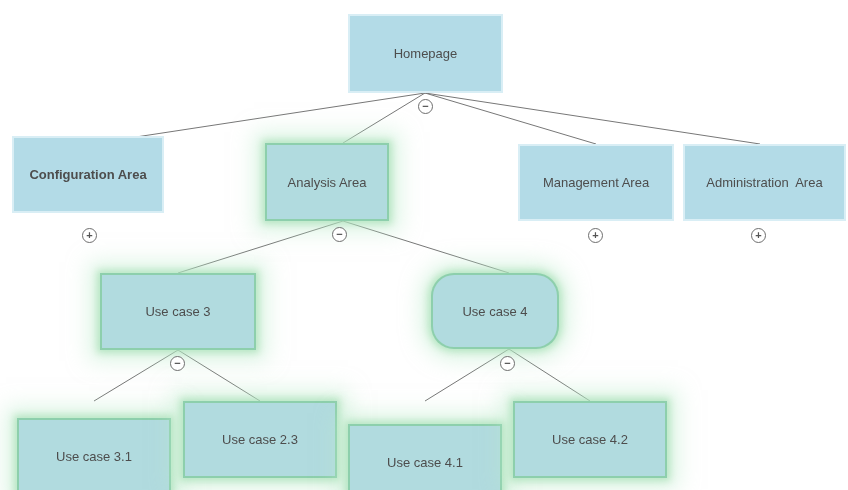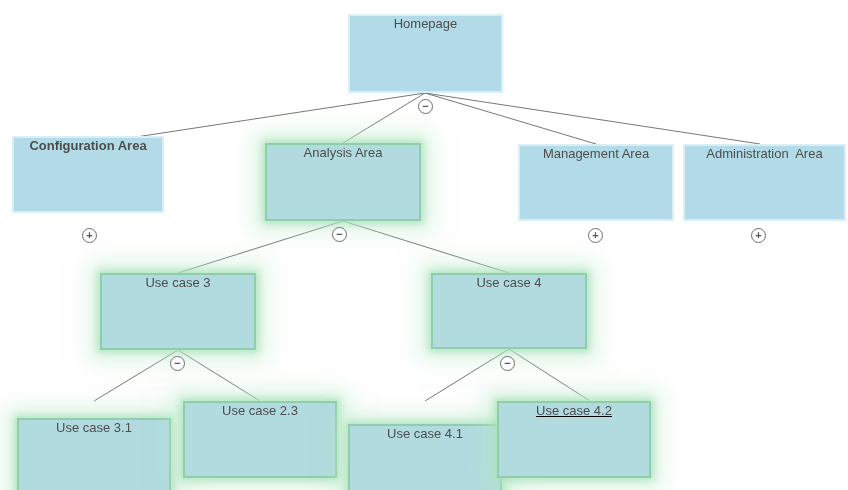--- a/index.html
+++ b/index.html
@@ -25,21 +25,21 @@
   .edges line {
     stroke: #777777;
     stroke-width: 1;
   }
   .node {
     position: absolute;
     box-sizing: border-box;
     background: #b3dbe7;
     border: 2px solid #d9eef5;
     display: flex;
-    align-items: flex-start;
+    align-items: center;
     justify-content: center;
     cursor: pointer;
   }
   .node .label {
     font-size: 13px;
     color: #4d4d4d;
     white-space: pre;
     text-align: center;
   }
   .node.glow {
@@ -90,53 +90,53 @@
   </svg>
 
   <div class="node" style="left:348px; top:14px; width:155px; height:79px;">
     <span class="label">Homepage</span>
   </div>
 
   <div class="node" style="left:12px; top:136px; width:152px; height:77px;font-weight:bold;">
     <span class="label">Configuration Area</span>
   </div>
 
-  <div class="node glow" style="left:265px; top:143px; width:156px; height:78px;">
+  <div class="node glow" style="left:265px; top:143px; width:124px; height:78px;">
     <span class="label">Analysis Area</span>
   </div>
 
   <div class="node" style="left:518px; top:144px; width:156px; height:77px;">
     <span class="label">Management Area</span>
   </div>
 
   <div class="node" style="left:683px; top:144px; width:163px; height:77px;">
     <span class="label">Administration  Area</span>
   </div>
 
   <div class="node glow" style="left:100px; top:273px; width:156px; height:77px;">
     <span class="label">Use case 3</span>
   </div>
 
-  <div class="node glow" style="left:431px; top:273px; width:156px; height:76px;">
+  <div class="node glow" style="left:431px; top:273px; width:128px; height:76px;border-radius:23px;">
     <span class="label">Use case 4</span>
   </div>
 
   <div class="node glow" style="left:17px; top:401px; width:154px; height:77px;margin-top:17px;">
     <span class="label">Use case 3.1</span>
   </div>
 
   <div class="node glow" style="left:183px; top:401px; width:154px; height:77px;">
     <span class="label">Use case 2.3</span>
   </div>
 
   <div class="node glow" style="left:348px; top:401px; width:154px; height:77px;margin-top:23px;">
     <span class="label">Use case 4.1</span>
   </div>
 
-  <div class="node glow" style="left:497px; top:401px; width:154px; height:77px;text-decoration:underline;">
+  <div class="node glow" style="left:513px; top:401px; width:154px; height:77px;">
     <span class="label">Use case 4.2</span>
   </div>
 
   <div class="toggle" style="left:418px; top:99px;">
     <span class="glyph">−</span>
   </div>
 
   <div class="toggle" style="left:82px; top:228px;">
     <span class="glyph">+</span>
   </div>

